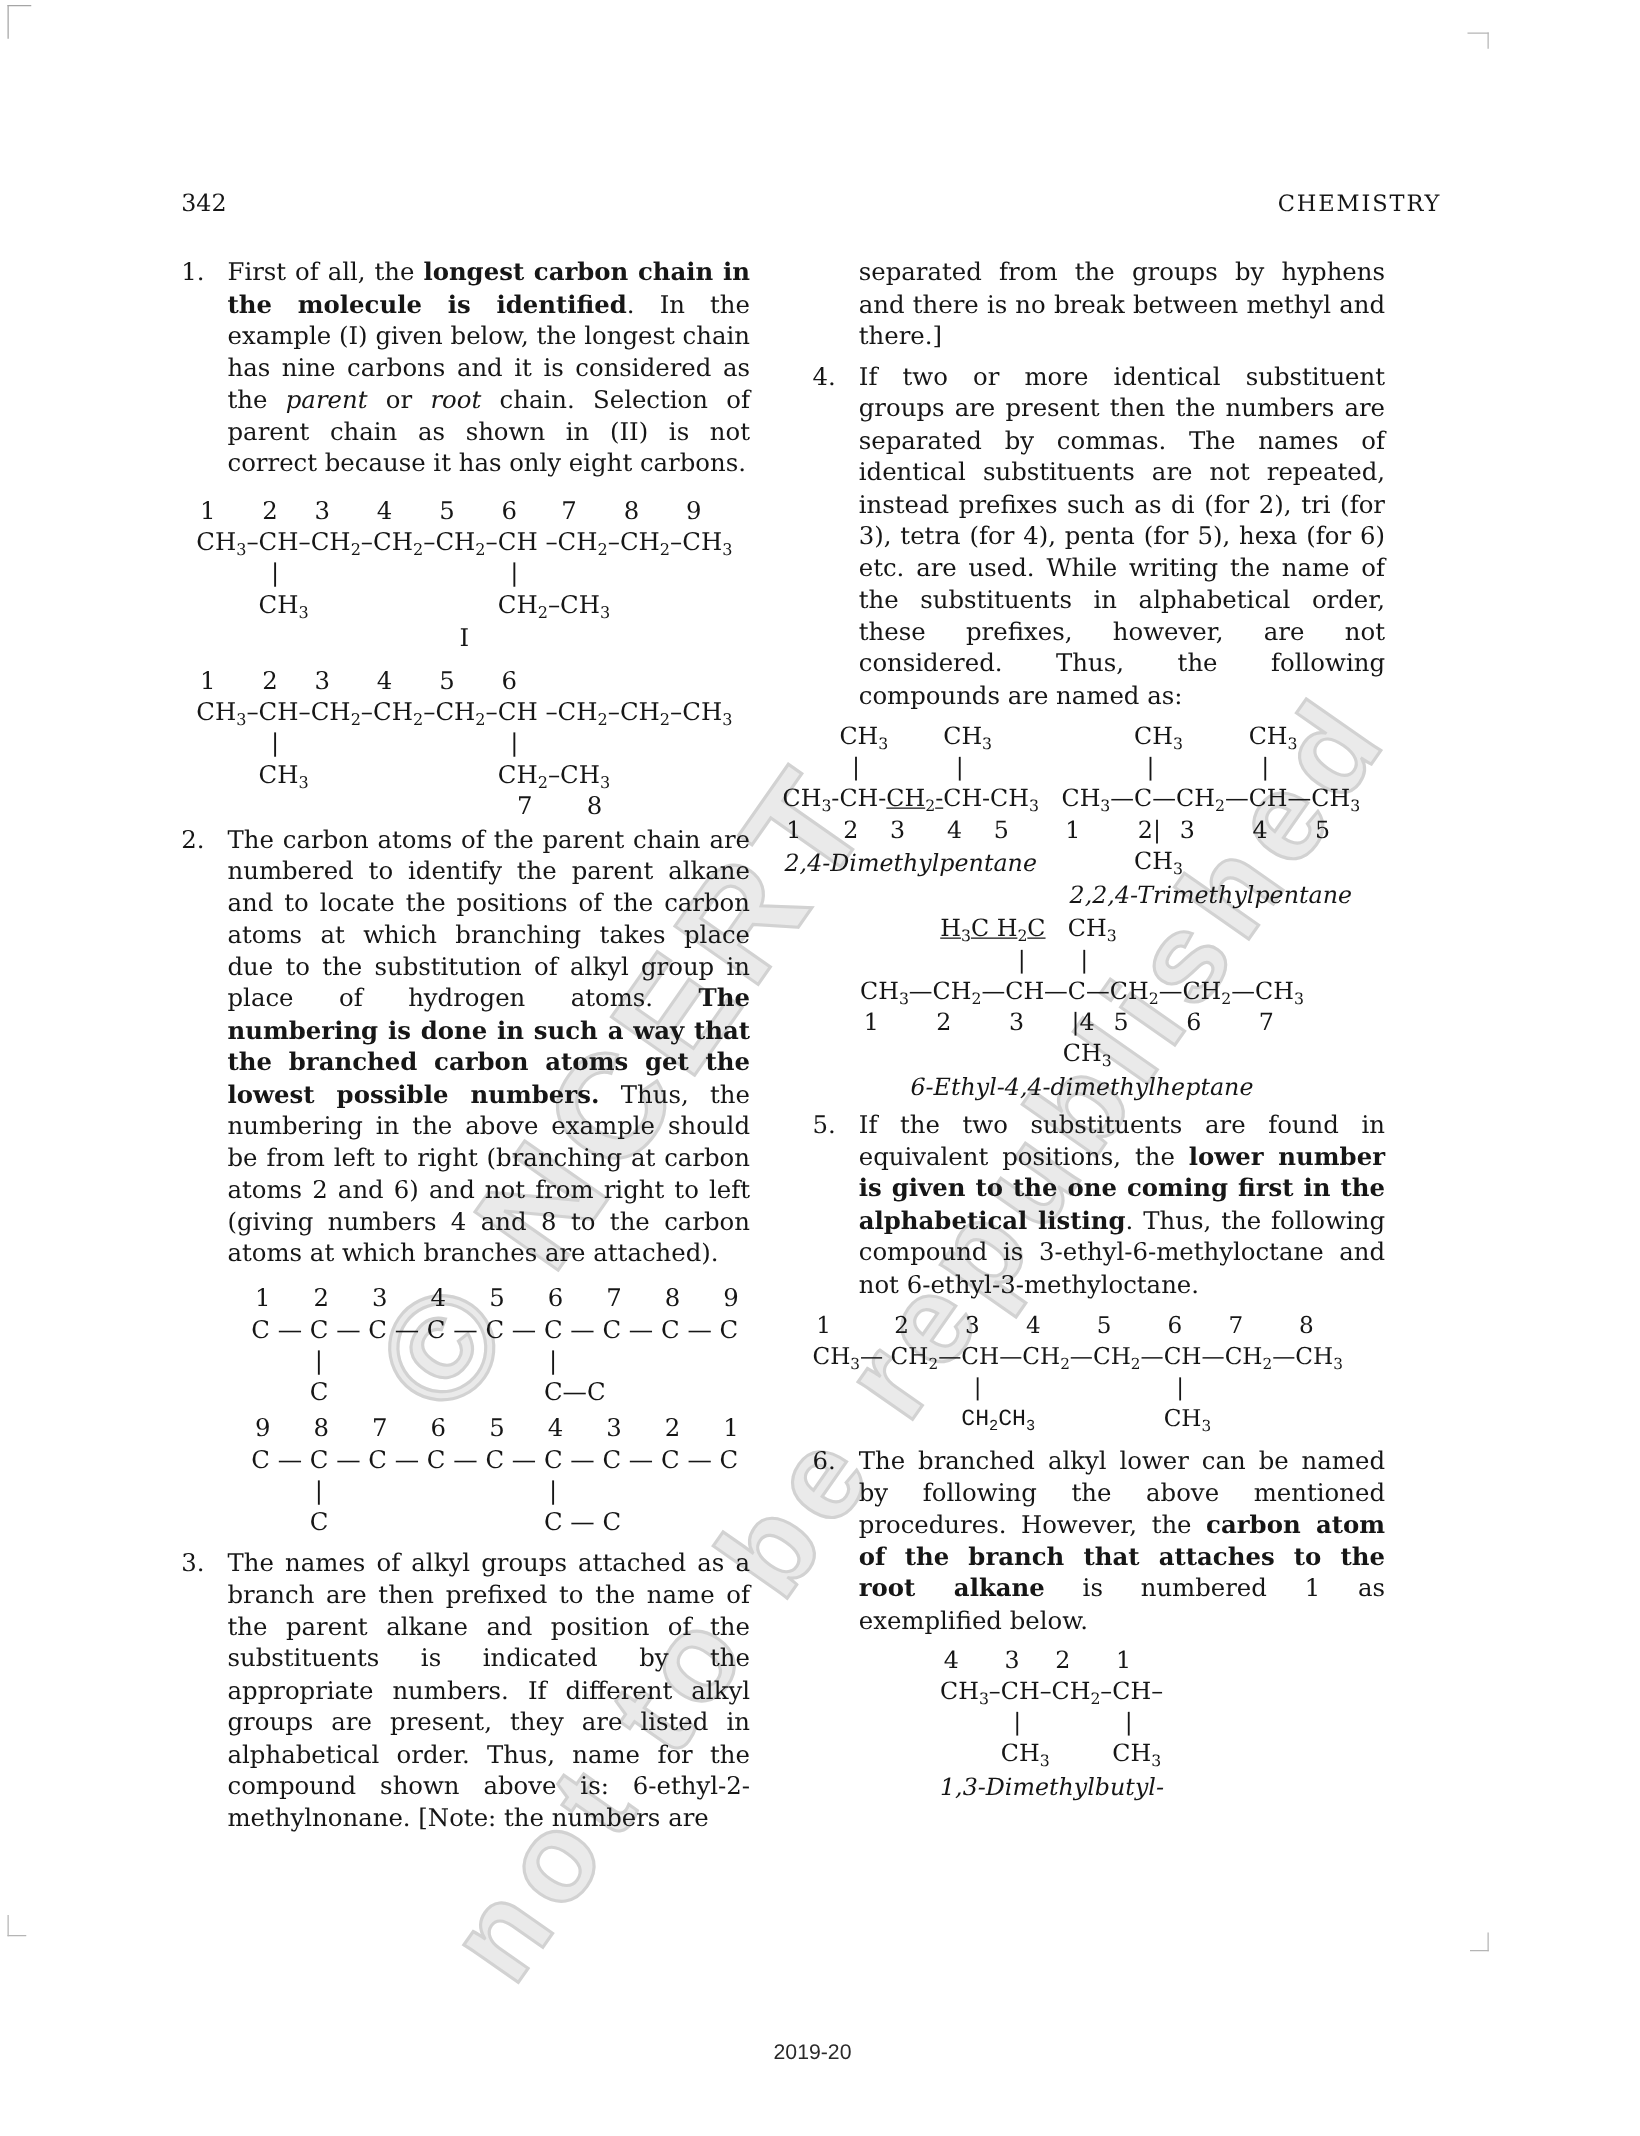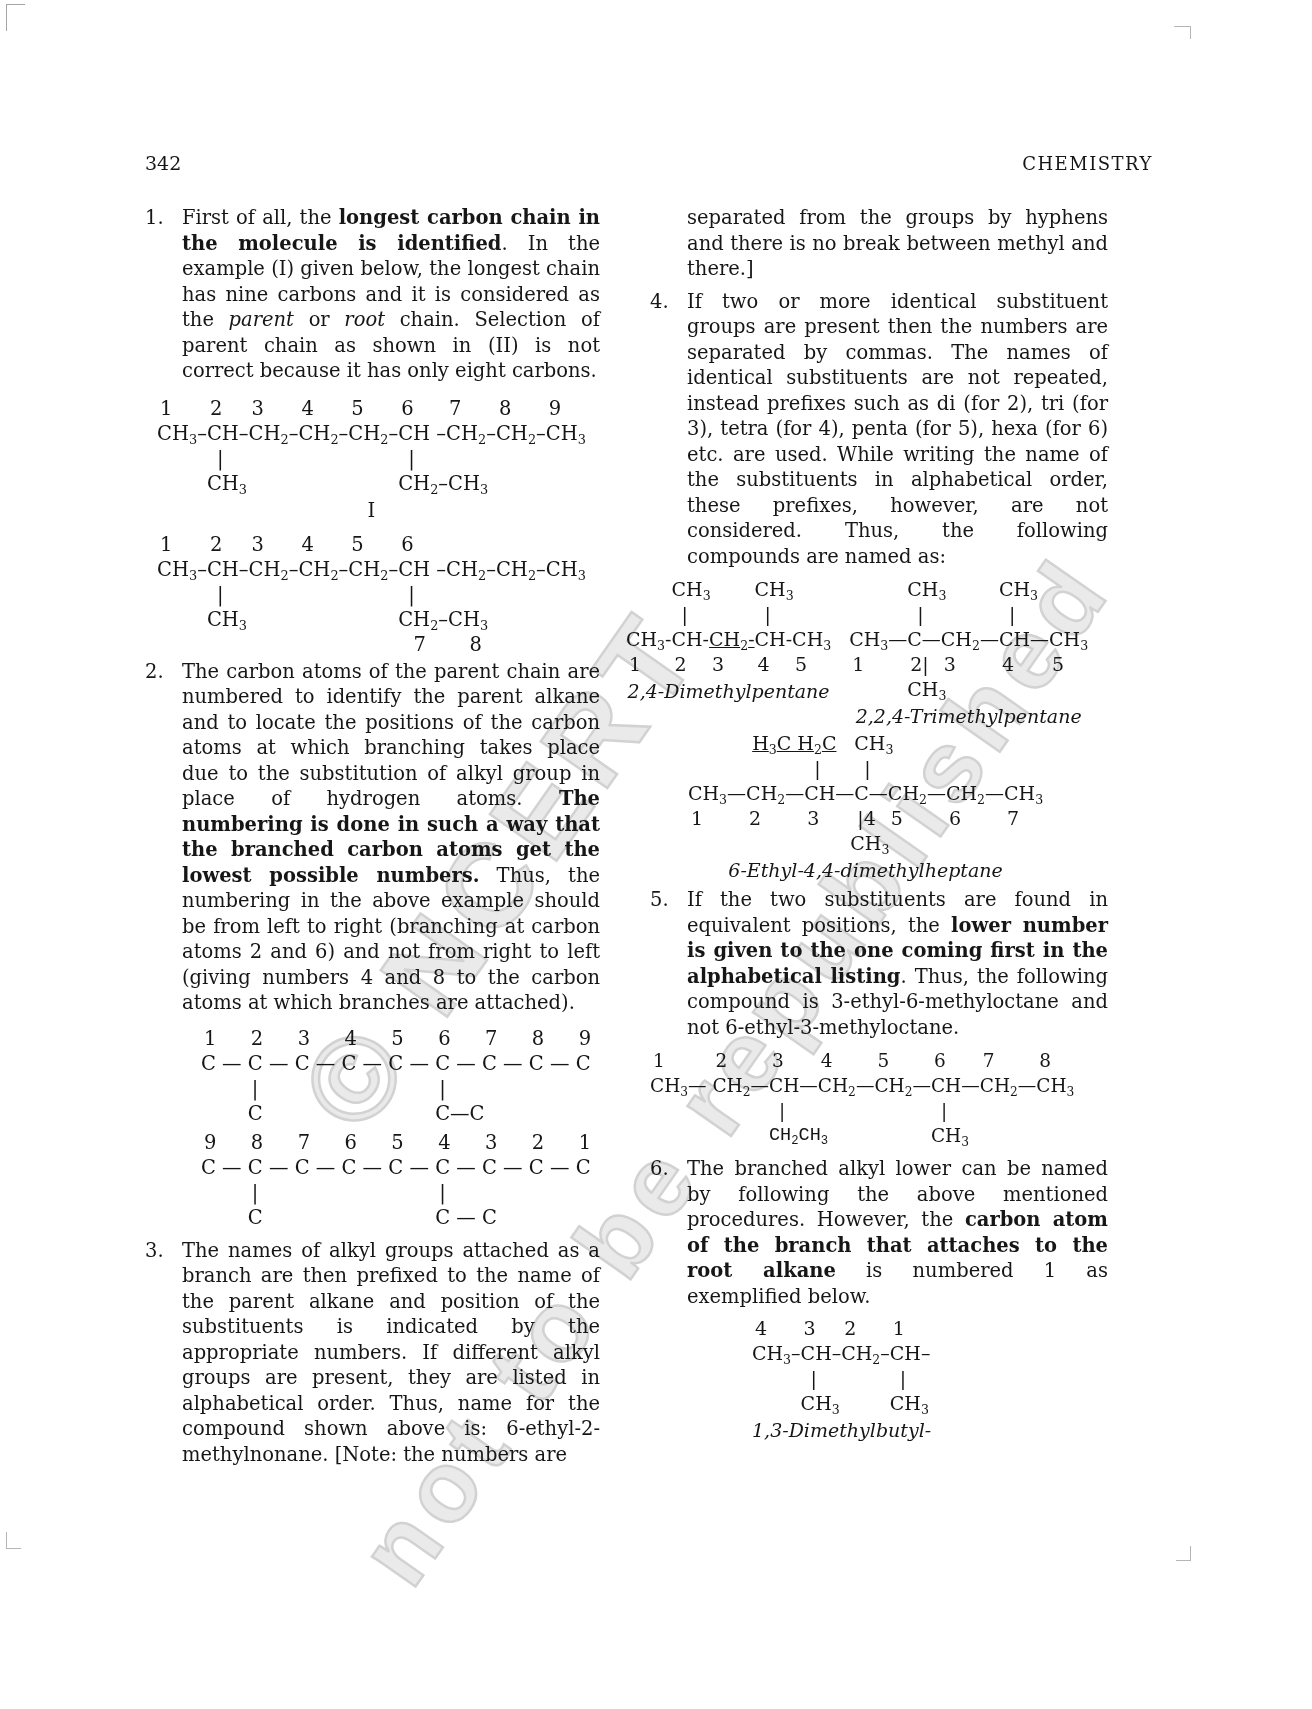--- a/index.html
+++ b/index.html
@@ -241,14 +241,17 @@
             <div class="col" style="padding-top: 25px;"><span class="atomt">CH–</span><span class="cell num" style="top: 0px;">3</span><span class="cell bond" style="top: 50px; left: 10px;">|</span><span class="cell sub" style="top: 75px;">CH<span class="s">3</span></span></div>
             <div class="col" style="padding-top: 25px;"><span class="atomt">CH<span class="s">2</span>–</span><span class="cell num" style="top: 0px;">2</span></div>
             <div class="col" style="padding-top: 25px;"><span class="atomt">CH–</span><span class="cell num" style="top: 0px;">1</span><span class="cell bond" style="top: 50px; left: 10px;">|</span><span class="cell sub" style="top: 75px;">CH<span class="s">3</span></span></div>
           </div>
           <div class="caption ital">1,3-Dimethylbutyl-</div>
         </div>
 
     </div>
   </div>
 
+  <div class="pgfoot">
+    <span>2019-20</span>
+  </div>
 
 </div>
 
 </body></html>

